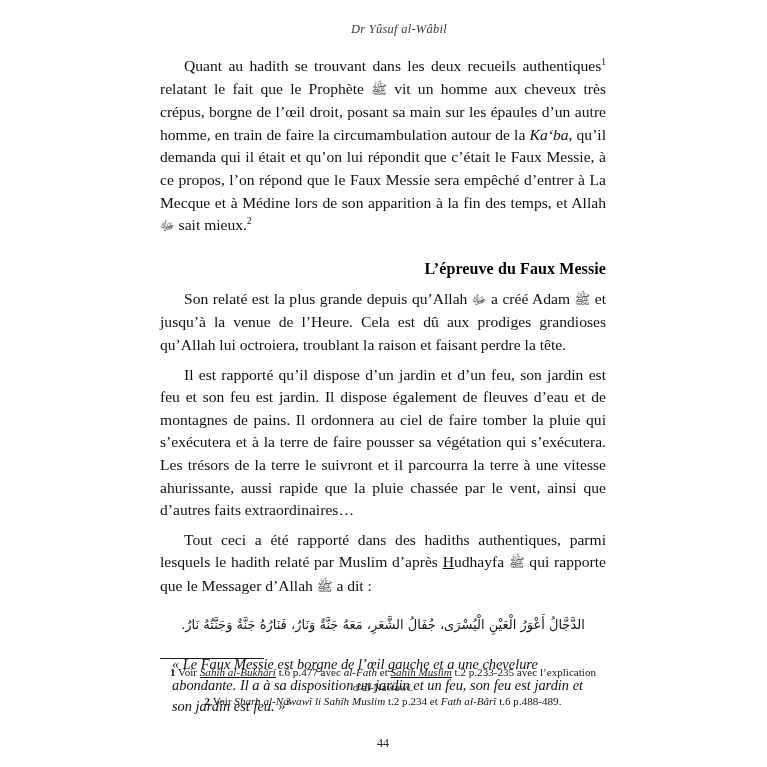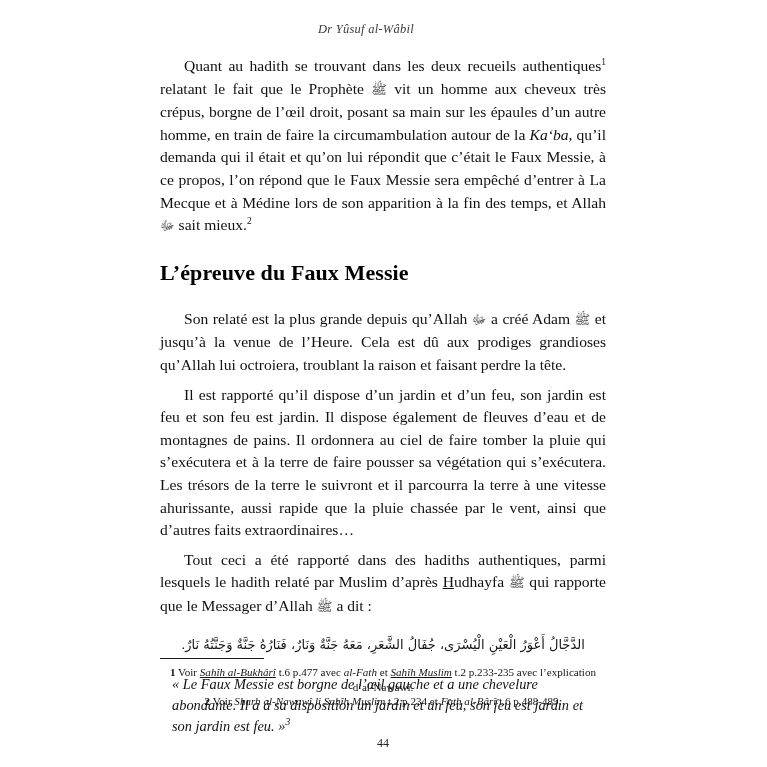--- a/index.html
+++ b/index.html
@@ -19,21 +19,21 @@
     position: relative;
     width: 767px;
     height: 767px;
     background: #ffffff;
   }
 
   
   .running-head {
     position: absolute;
     top: 22px;
-    left: 143px;
+    left: 176px;
     width: 446px;
     text-align: center;
     font-style: italic;
     font-size: 12.5px;
     letter-spacing: 0.25px;
     color: #3a3a3a;
   }
 
   
   .content {
@@ -50,24 +50,24 @@
     text-align: justify;
     text-indent: 24px;
     color: #111111;
     hyphens: none;
   }
   p.body + p.body { margin-top: 0; }
 
   .gap-after-para { margin-top: 7px !important; }
 
   h2.section-heading {
-    margin: 22px 0 22px 0;
-    font-size: 22px;
+    margin: 22px 0 10px 0;
+    font-size: 16px;
     font-weight: bold;
-    text-align: left;
+    text-align: right;
     letter-spacing: 0.1px;
     color: #000000;
   }
 
   .ital { font-style: italic; }
   .sup {
     font-size: 9.5px;
     vertical-align: super;
     line-height: 0;
   }

